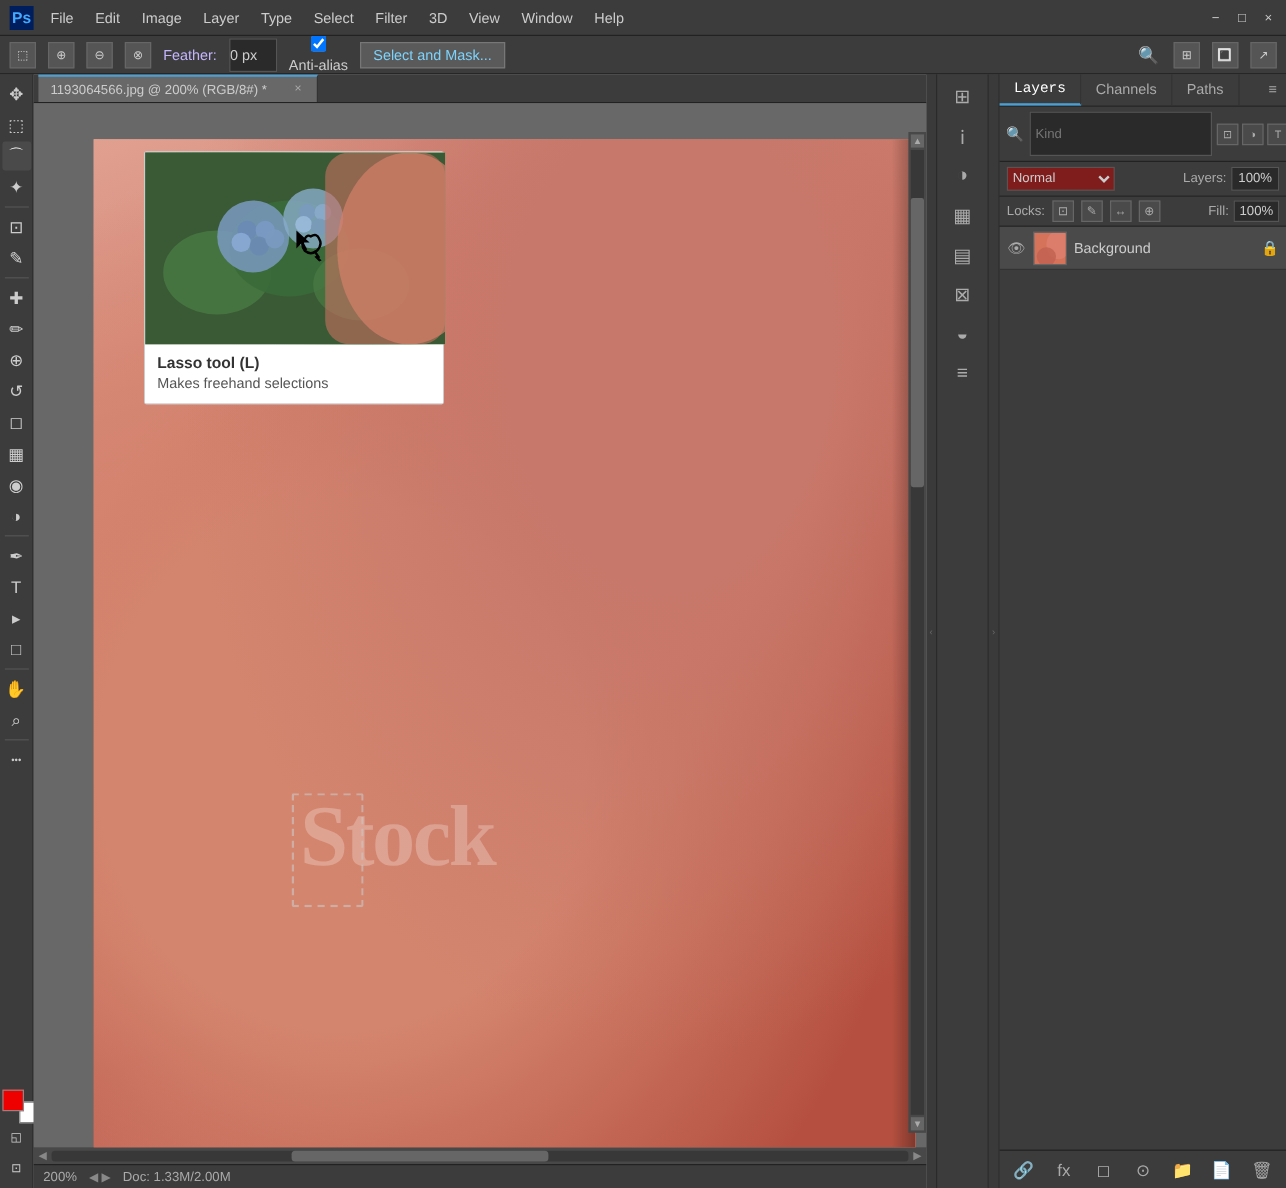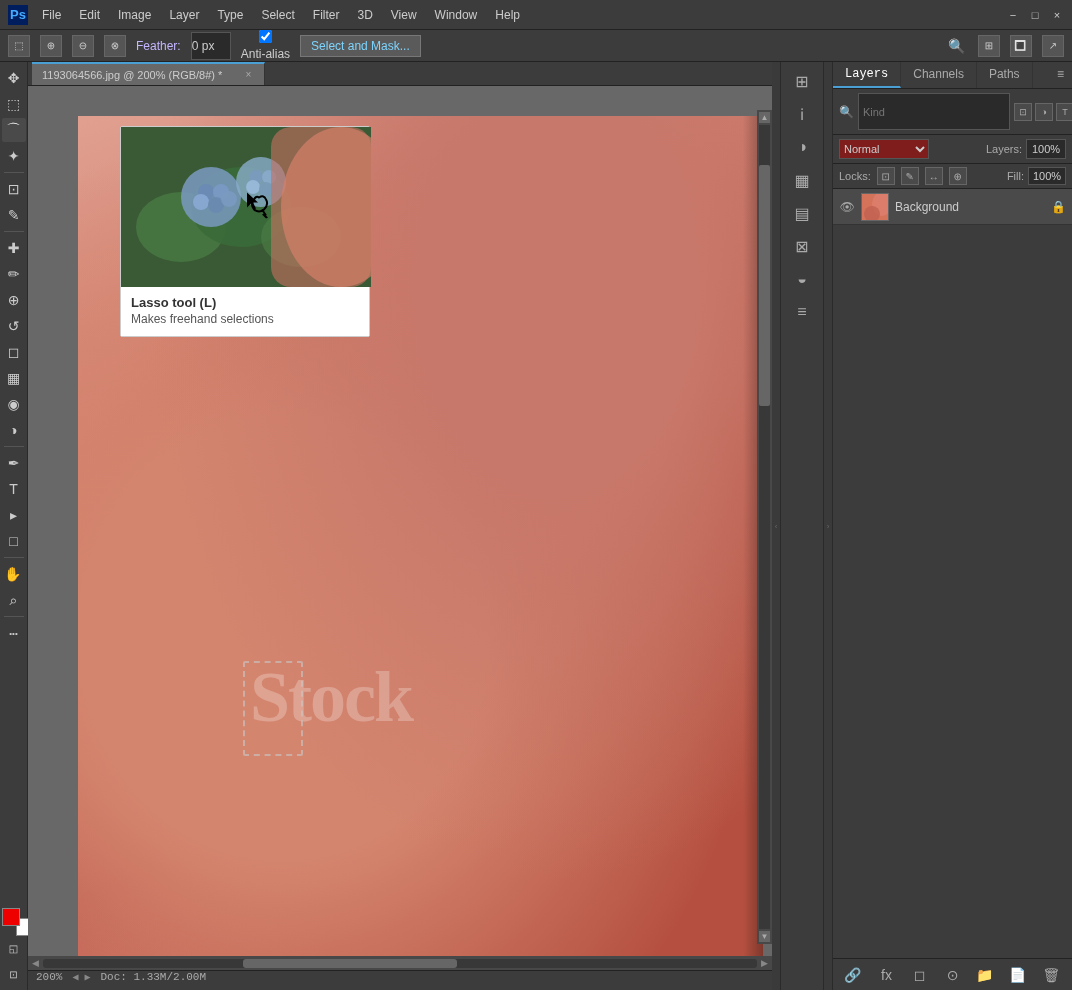--- a/index.html
+++ b/index.html
@@ -134,21 +134,21 @@
     .selection-box {
       position: absolute; top: 545px; left: 165px;
       width: 60px; height: 95px;
       border: 2px dashed rgba(200,200,200,0.6);
       z-index: 6; border-radius: 2px;
     }
 
     
     #statusbar {
       height: 20px; background: #3c3c3c; border-top: 1px solid #222;
-      display: flex; align-items: flex-start; padding: 0 8px; gap: 10px; font-family: Liberation Mono, monospace;
+      display: flex; align-items: center; padding: 0 8px; gap: 10px;
     }
     .status-text { font-size: 11px; color: #aaa; }
     .status-arrows { display: flex; gap: 4px; color: #888; font-size: 10px; }
 
     
     #right-panel {
       width: 240px; background: #3c3c3c; display: flex; flex-direction: column;
       border-left: 1px solid #2a2a2a;
     }
 

